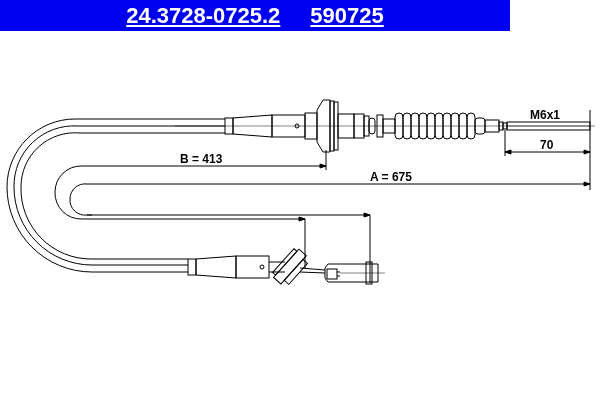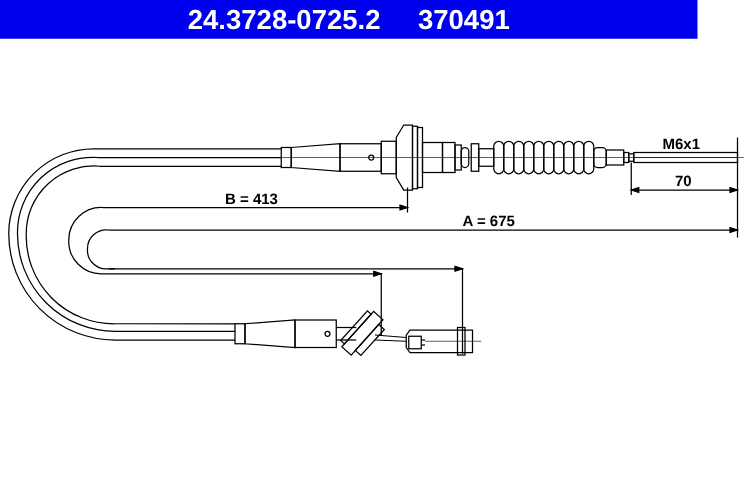--- a/index.html
+++ b/index.html
@@ -1,34 +1,34 @@
 <!DOCTYPE html>
 <html><head>
   <meta charset="utf-8">
   <style>
     html, body { margin: 0; padding: 0; background: #ffffff; }
     body { width: 600px; height: 400px; position: relative; overflow: hidden; font-family: "Liberation Sans", sans-serif; }
     .header {
-      position: absolute; left: 0; top: 0; width: 558px; height: 31px;
+      position: absolute; left: 0; top: 0; width: 510px; height: 31px;
       background: #0000f0; color: #ffffff;
       display: flex; align-items: center; justify-content: center;
-      font-weight: bold; font-size: 22px; letter-spacing: 0px;
+      font-weight: bold; font-size: 22px; letter-spacing: 0px; text-decoration: underline;
     }
     .header span { display: inline-block; }
     .header .gap { width: 30px; }
     svg.drawing { position: absolute; left: 0; top: 0; }
     .dim-label { font-family: "Liberation Sans", sans-serif; font-weight: bold; font-size: 12px; fill: #000; }
   </style>
 </head>
 <body>
 
 <div class="header">
   <span>24.3728-0725.2</span>
   <span class="gap"></span>
-  <span>370491</span>
+  <span>590725</span>
 </div>
 
 <svg class="drawing" width="600" height="400" viewBox="0 0 600 400">
   <g stroke="#000" fill="none" stroke-width="1">
 
     <g>
       <path d="M225,119 L75,119 A68,68 0 0 0 7,187 A85,85 0 0 0 92,272 L188,272"></path>
       <path d="M225,126 L78,126 A60,60 0 0 0 14,187 A78,78 0 0 0 92,265 L188,265"></path>
       <path d="M225,133 L80,133 A54,54 0 0 0 21,187 A70,70 0 0 0 92,259 L188,259"></path>
     </g>

